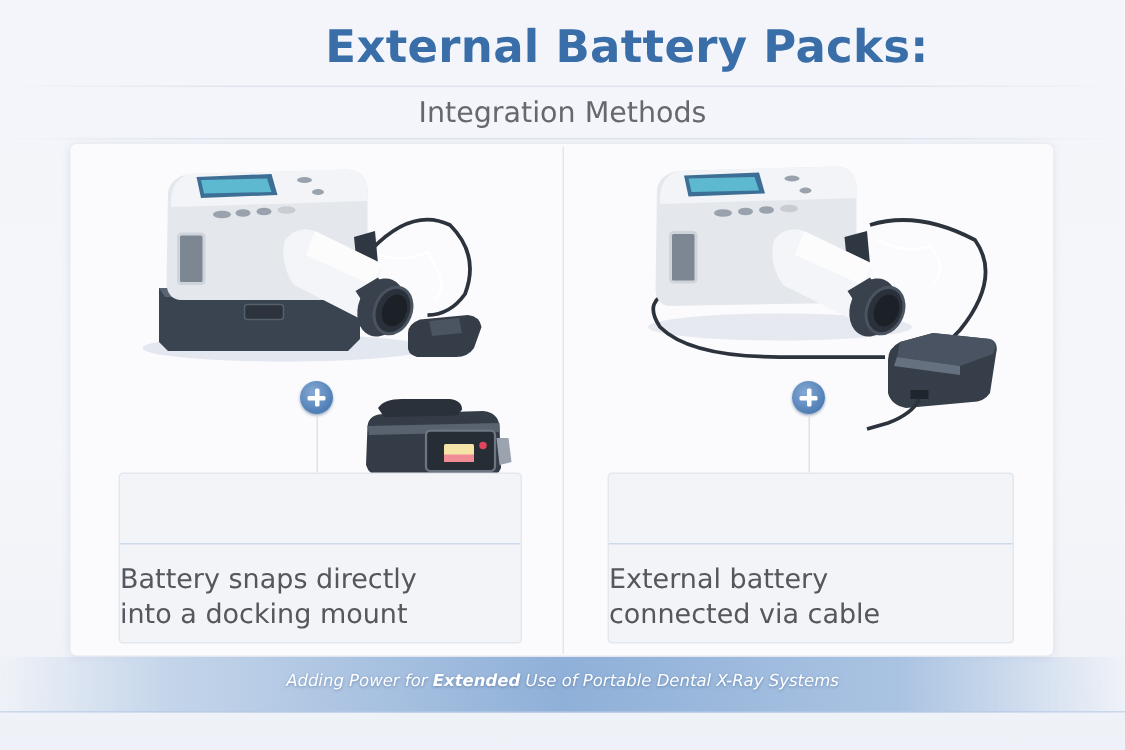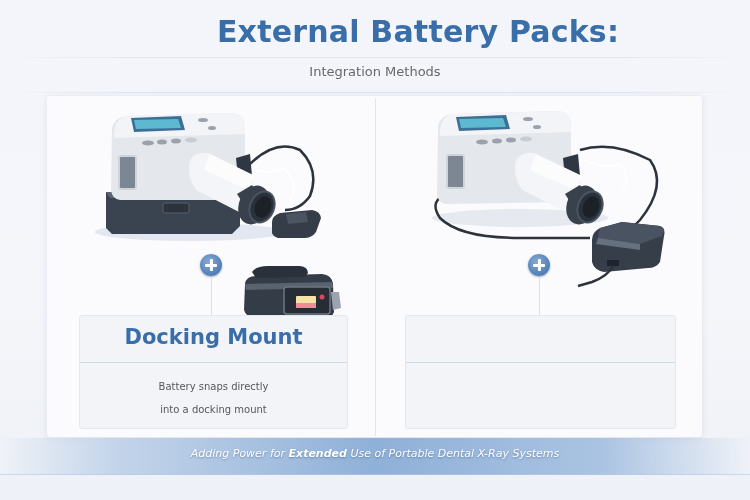--- a/index.html
+++ b/index.html
@@ -10,21 +10,21 @@
   }
   .title {
     position:absolute; left:0; width:750px; top:14px; text-align:center;
     font-size:30px; font-weight:bold; color:#3a6ea8; letter-spacing:0.2px;
     font-family: "DejaVu Sans", sans-serif;
     padding-left: 43px;
   }
   .hrule { position:absolute; left:0; width:750px; height:1px; background:linear-gradient(90deg, rgba(220,226,238,0) 0%, #dfe4ee 20%, #dfe4ee 80%, rgba(220,226,238,0) 100%); }
   .subtitle {
     position:absolute; left:0; width:750px; top:64px; text-align:center;
-    font-size:13px; color:#66686e; font-family:"DejaVu Sans", sans-serif;
+    font-size:19px; color:#66686e; font-family:"DejaVu Sans", sans-serif;
   }
   .panel {
     position:absolute; left:47px; top:96px; width:655px; height:341px;
     background:#fbfbfd; border-radius:4px;
     box-shadow: 0 1px 6px rgba(150,165,195,0.25);
   }
   .vdivider { position:absolute; left:375px; top:98px; width:1px; height:338px; background:#e1e5ee; }
   .plus {
     position:absolute; width:22px; height:22px; border-radius:50%;
     background: radial-gradient(circle at 40% 35%, #86a9d3 0%, #4f7fb6 70%, #3e6ca3 100%);
@@ -37,22 +37,22 @@
   .card {
     position:absolute; top:315px; height:112px;
     background:#f2f4f8; border:1px solid #e3e7ee; border-radius:3px;
   }
   .card-title {
     position:absolute; left:0; right:0; top:9px; text-align:center;
     font-size:21px; font-weight:bold; color:#3a6ea8; font-family:"DejaVu Sans", sans-serif;
   }
   .card-sep { position:absolute; left:0; right:0; top:46px; height:1px; background:#cddaeb; }
   .card-body {
-    position:absolute; left:0; right:0; top:59px; text-align:center;
-    font-size:10px; line-height:23px; color:#55575c; font-family:"DejaVu Sans", sans-serif;
+    position:absolute; left:0; right:0; top:59px; text-align:left;
+    font-size:18px; line-height:23px; color:#55575c; font-family:"DejaVu Sans", sans-serif;
   }
   .banner {
     position:absolute; left:0; top:438px; width:750px; height:36px;
     background: linear-gradient(90deg, rgba(200,215,235,0) 0%, #c4d5ea 15%, #8fb0d8 50%, #aac3e2 80%, rgba(215,225,240,0) 100%);
     border-bottom:1px solid rgba(180,200,228,0.6);
   }
   .banner-text {
     position:absolute; left:0; right:0; top:9px; text-align:center;
     font-size:11px; font-style:italic; color:#ffffff;
     text-shadow: 0 1px 2px rgba(40,70,120,0.45);
@@ -120,21 +120,20 @@
     <path d="M252 272 Q256 266 268 266 L300 266 Q308 267 308 273 L305 277 L256 278 Z" fill="#2a313a"></path>
     <path d="M245 284 L333 282 L333 288 L246 290 Z" fill="#59636f"></path>
     <rect x="284" y="287" width="46" height="27" rx="3" fill="#262d35" stroke="#6c7683" stroke-width="1.5"></rect>
     <rect x="296" y="296" width="20" height="12" rx="1" fill="#f5e3a7"></rect>
     <rect x="296" y="303" width="20" height="5" fill="#f18b96"></rect>
     <circle cx="322" cy="297" r="2.5" fill="#e0455c"></circle>
     <path d="M331 292 L339 292 L341 308 L333 310 Z" fill="#9aa3ae"></path>
   </svg>
 
   <div class="card" style="left:79px;width:267px;">
-    <div class="card-title">Docking Mount</div>
     <div class="card-sep"></div>
     <div class="card-body">
       <div>Battery snaps directly</div>
       <div>into a docking mount</div>
     </div>
   </div>
 </div>
 
 <div>
   <svg style="left:0;top:0" width="750" height="500" viewBox="0 0 750 500">
@@ -171,18 +170,22 @@
   <svg style="left:0;top:0" width="750" height="500" viewBox="0 0 750 500">
     <path d="M592 240 Q592 232 600 228 L622 222 L660 226 Q666 228 664 236 L660 262 Q656 268 648 268 L604 272 Q594 270 592 262 Z" fill="#363e49"></path>
     <path d="M600 228 L622 222 L660 226 Q666 228 662 236 L640 244 L598 238 Z" fill="#4a5361"></path>
     <path d="M598 238 L640 244 L640 250 L596 244 Z" fill="#667180"></path>
     <rect x="607" y="260" width="12" height="6" fill="#1f252c"></rect>
     <path d="M613 266 Q608 276 592 282 L578 286" fill="none" stroke="#2c333d" stroke-width="2.5"></path>
   </svg>
 
   <div class="card" style="left:405px;width:269px;">
     <div class="card-sep"></div>
+    <div class="card-body">
+      <div>External battery</div>
+      <div>connected via cable</div>
+    </div>
   </div>
 </div>
 
 <div class="banner">
   <div class="banner-text"><span>Adding Power for </span><b>Extended</b><span> Use of Portable Dental X-Ray Systems</span></div>
 </div>
 
 </body></html>

